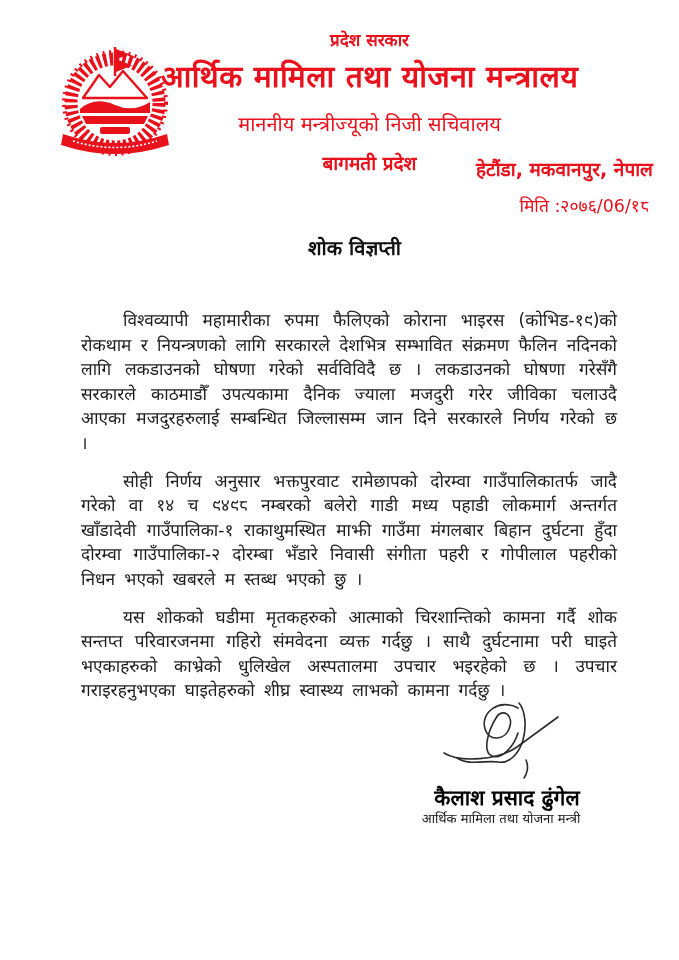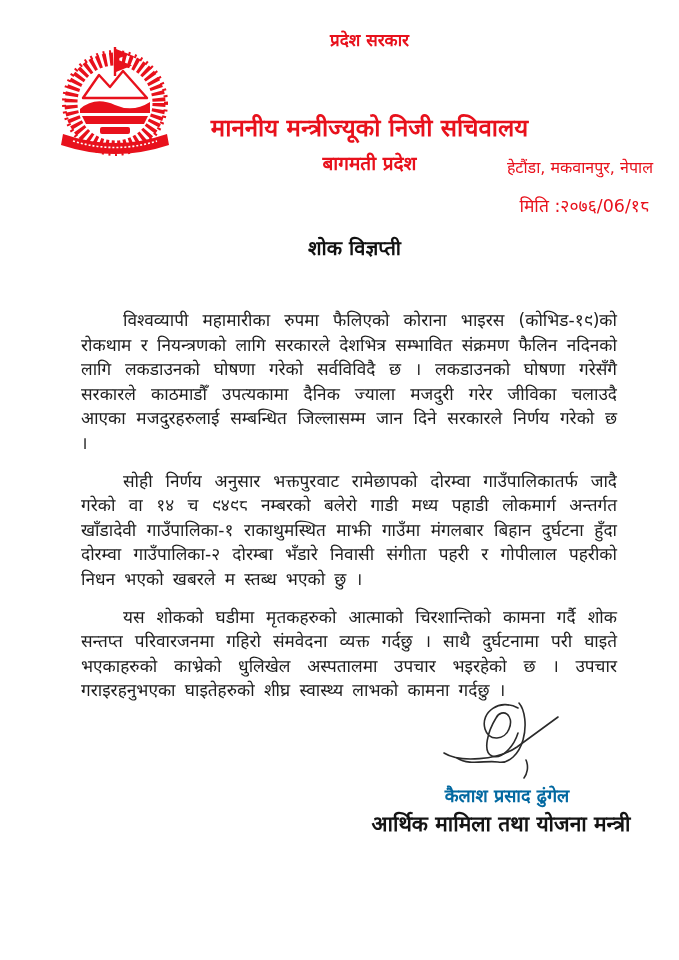--- a/index.html
+++ b/index.html
@@ -20,26 +20,26 @@
     left: 53px; top: 46px;
     width: 124px; height: 116px;
   }
   .head-center {
     position: absolute;
     left: 62px; right: 2px;
     text-align: center;
   }
   .gov-label   { top: 28px;  font-size: 17px; font-weight: bold; }
   .ministry    { top: 55px;  font-size: 30px; font-weight: bold; letter-spacing: 0.5px; }
-  .secretariat { top: 110px; font-size: 24px; font-weight: bold; }
+  .secretariat { top: 110px; font-size: 20px; font-weight: normal; }
   .province    { top: 150px; font-size: 19px; font-weight: bold; }
   .address {
     position: absolute;
     top: 156px; right: 26px;
-    font-size: 16px; font-weight: normal;
+    font-size: 19px; font-weight: bold;
     text-align: right;
   }
   .date-line {
     position: absolute;
     top: 193px; right: 30px;
     font-size: 17.5px;
     text-align: right;
   }
 
   
@@ -65,28 +65,28 @@
   
   .signature-svg {
     position: absolute;
     left: 438px; top: 696px;
     width: 132px; height: 88px;
   }
   .sign-name {
     position: absolute;
     top: 783px; left: 397px; width: 220px;
     text-align: center;
-    font-size: 18px; font-weight: bold;
-    color: #0369a1;
+    font-size: 21px; font-weight: bold;
+    color: #000000;
   }
   .sign-title {
     position: absolute;
     top: 809px; left: 362px; width: 278px;
     text-align: center;
-    font-size: 21px; font-weight: bold;
+    font-size: 13px; font-weight: normal;
     color: #141414;
   }
 </style>
 </head>
 <body>
 
 <div class="page">
 
   <span class="emblem">
     <svg viewBox="0 0 124 116" width="124" height="116" aria-hidden="true">
@@ -106,20 +106,21 @@
       <path d="M29 70 L95 70 L91 78 L33 78 Z" fill="#e8111c"></path>
 
       <rect x="47" y="81" width="30" height="7" rx="2" fill="#e8111c"></rect>
 
       <path d="M10 88 Q62 106 114 88 L116 99 Q62 117 8 99 Z" fill="#e8111c"></path>
       <path d="M20 95 Q62 108 104 95" stroke="#ffffff" stroke-width="1.6" fill="none" stroke-dasharray="2 2"></path>
     </svg>
   </span>
 
   <div class="head-center gov-label red">प्रदेश सरकार</div>
+  <div class="head-center ministry red">आर्थिक मामिला तथा योजना मन्त्रालय</div>
   <div class="head-center secretariat red">माननीय मन्त्रीज्यूको निजी सचिवालय</div>
   <div class="head-center province red">बागमती प्रदेश</div>
   <div class="address red">हेटौंडा, मकवानपुर, नेपाल</div>
 
   <div class="date-line red">मिति :२०७६/06/१८</div>
 
   <div class="notice-title">शोक विज्ञप्ती</div>
 
   <div class="body-text">
     <p>विश्वव्यापी महामारीका रुपमा फैलिएको कोराना भाइरस (कोभिड-१९)को रोकथाम र नियन्त्रणको लागि सरकारले देशभित्र सम्भावित संक्रमण फैलिन नदिनको लागि लकडाउनको घोषणा गरेको सर्वविविदै छ । लकडाउनको घोषणा गरेसँगै सरकारले काठमाडौँ उपत्यकामा दैनिक ज्याला मजदुरी गरेर जीविका चलाउदै आएका मजदुरहरुलाई सम्बन्धित जिल्लासम्म जान दिने सरकारले निर्णय गरेको छ ।</p>

